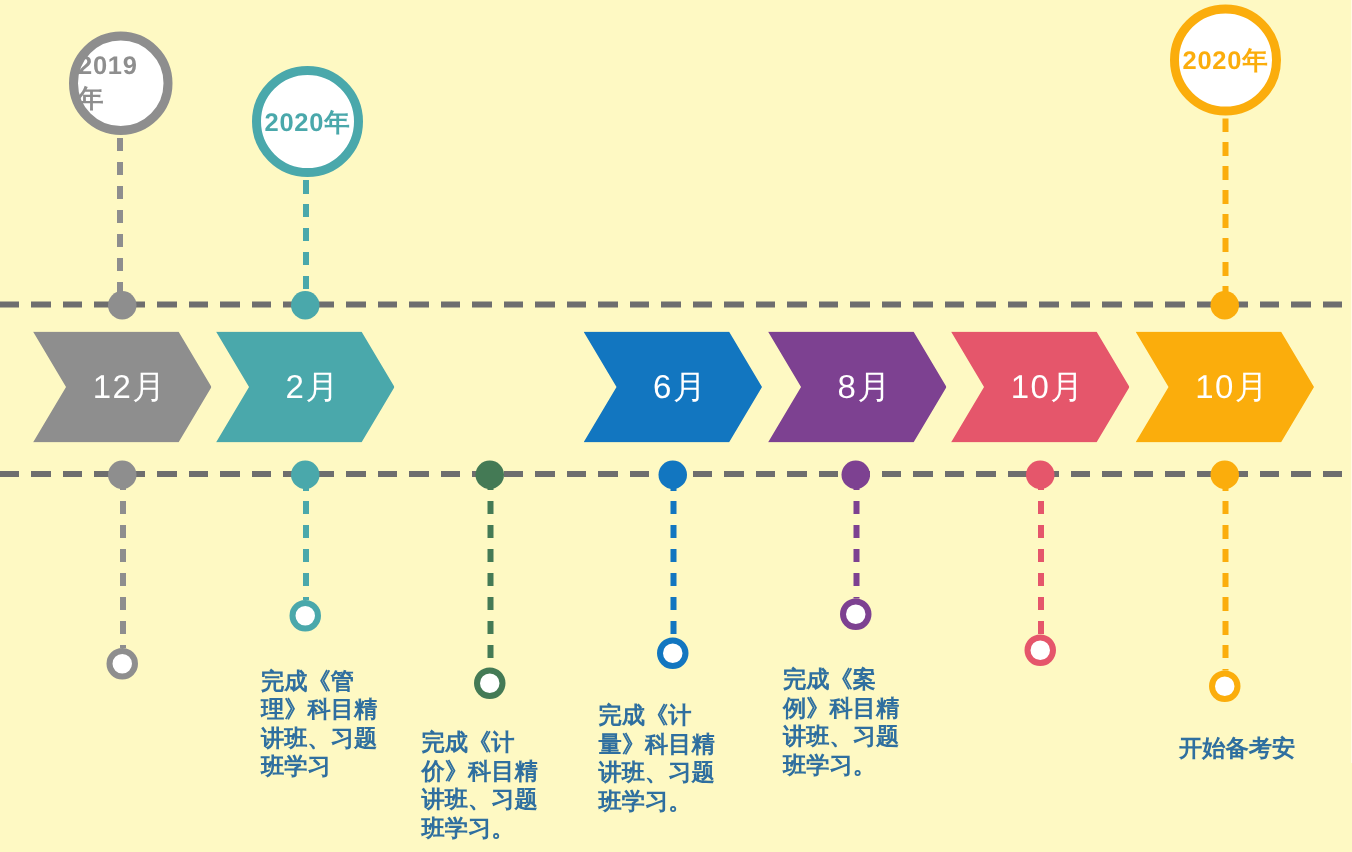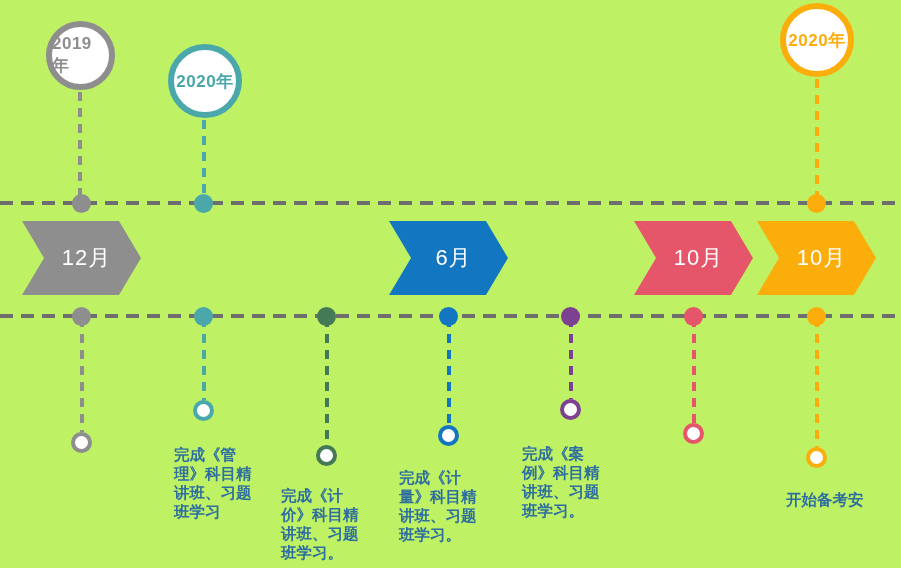--- a/index.html
+++ b/index.html
@@ -1,17 +1,17 @@
 <!DOCTYPE html>
 <html><head>
 <meta charset="utf-8">
 <style>
   html,body{margin:0;padding:0;background:#ffffff;}
   .canvas{
-    position:relative;width:901px;height:568px;background:#bef264;overflow:hidden;
+    position:relative;width:901px;height:568px;background:#fef9c3;overflow:hidden;
     font-family:"Liberation Sans","DejaVu Sans",sans-serif;
   }
   
   .axis{
     position:absolute;left:0;width:901px;height:4px;
     background:repeating-linear-gradient(90deg,#6e6e6e 0 13px,transparent 13px 21px);
   }
   .axis-top{top:201px;}
   .axis-bottom{top:314px;}
 
@@ -71,22 +71,28 @@
 
   <div class="year-circle" style="left: 780px; top: 3px; width: 74px; height: 74px; --c: #fbad0c;">
     <span>2020年</span>
   </div>
   <div class="vdash" style="left: 815px; top: 79px; height: 124px; --c: #fbad0c;"></div>
   <div class="dot" style="left: 807px; top: 194px; --c: #fbad0c;"></div>
 
   <div class="chevron" style="left: 22px; --c: #8e8e8e;">
       <span>12月</span>
     </div>
+  <div class="chevron" style="left: 144px; --c: #4aa8ab;">
+      <span>2月</span>
+    </div>
   <div class="chevron" style="left: 389px; --c: #1276c0;">
       <span>6月</span>
+    </div>
+  <div class="chevron" style="left: 512px; --c: #7d4191;">
+      <span>8月</span>
     </div>
   <div class="chevron" style="left: 634px; --c: #e5566b;">
       <span>10月</span>
     </div>
   <div class="chevron" style="left: 757px; --c: #fbad0c;">
       <span>10月</span>
     </div>
 
   <div class="dot" style="left: 72px; top: 307px; --c: #8e8e8e;"></div>
   <div class="dot" style="left: 194px; top: 307px; --c: #4aa8ab;"></div>

